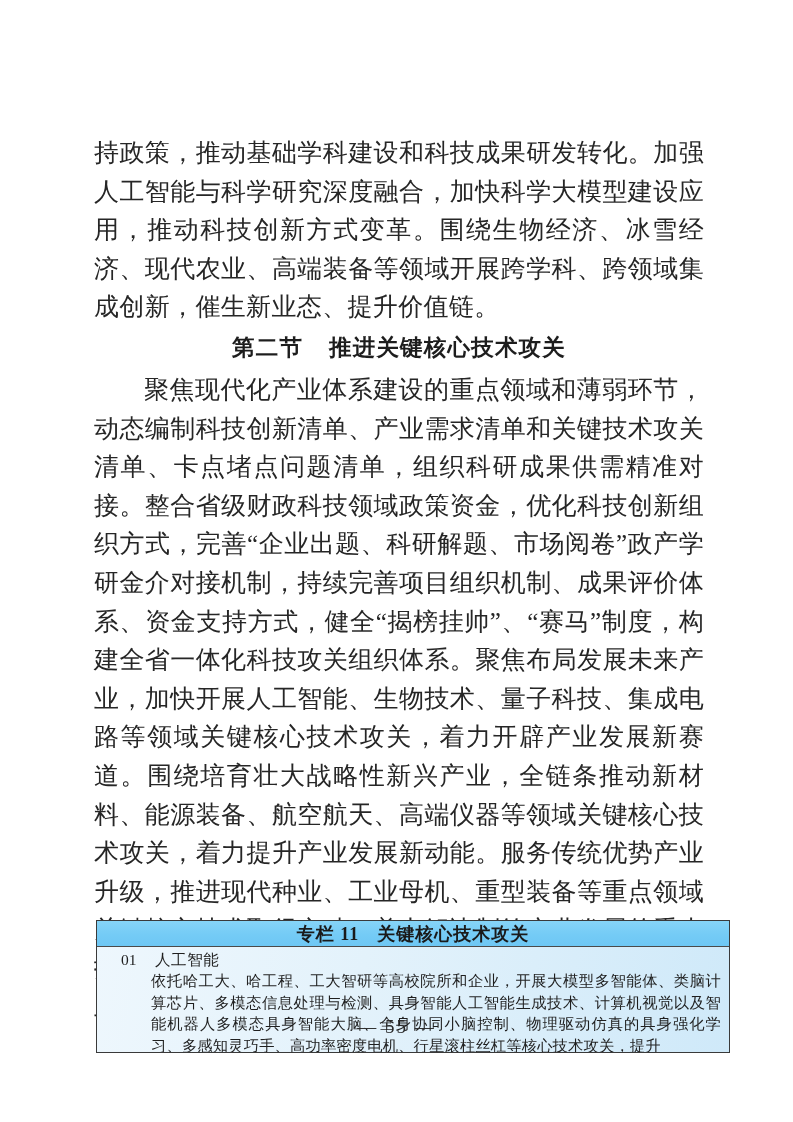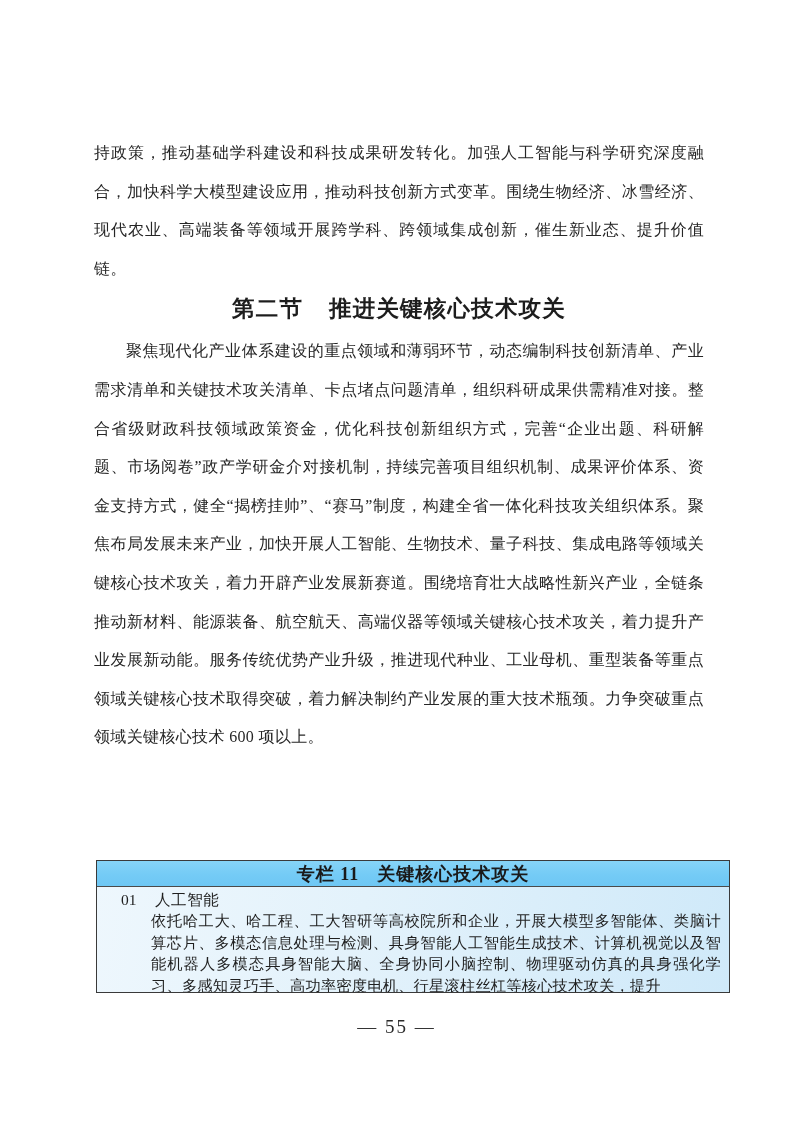--- a/index.html
+++ b/index.html
@@ -26,21 +26,21 @@
 
   
   .content {
     position: absolute;
     left: 94px;
     top: 134px;
     width: 610px;
   }
 
   .para {
-    font-size: 16px;
+    font-size: 25px;
     line-height: 38.6px;
     text-align: justify;
     text-justify: inter-character;
     letter-spacing: 0.35px;
     margin: 0;
     color: #262626;
     font-family: "Liberation Serif", "DejaVu Serif", serif;
   }
   .para.indent {
     text-indent: 2em;
@@ -58,21 +58,21 @@
   }
   .section-heading .gap {
     display: inline-block;
     width: 1.15em;
   }
 
   
   .callout {
     position: absolute;
     left: 96px;
-    top: 860px;
+    top: 920px;
     width: 634px;
     height: 133px;
     border: 1px solid #3a3a3a;
     box-sizing: border-box;
     overflow: hidden;
     background: linear-gradient(100deg, #eef7fd 0%, #e3f2fb 42%, #cfe9f9 100%);
   }
   .callout-header {
     height: 26px;
     background: linear-gradient(180deg, #86d4f7 0%, #74cbf6 55%, #6ec7f4 100%);

